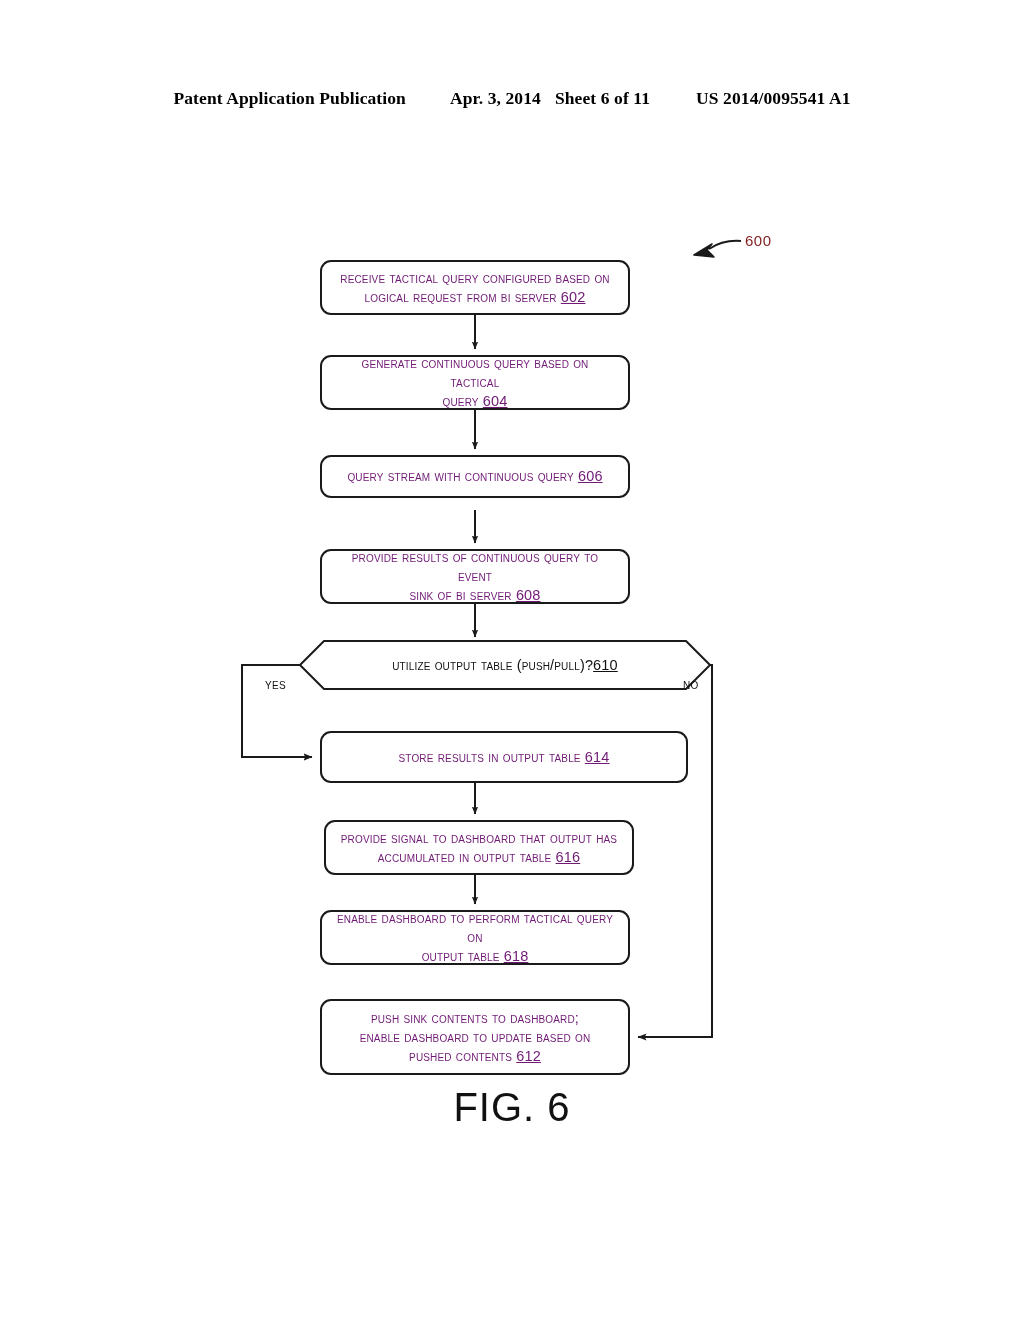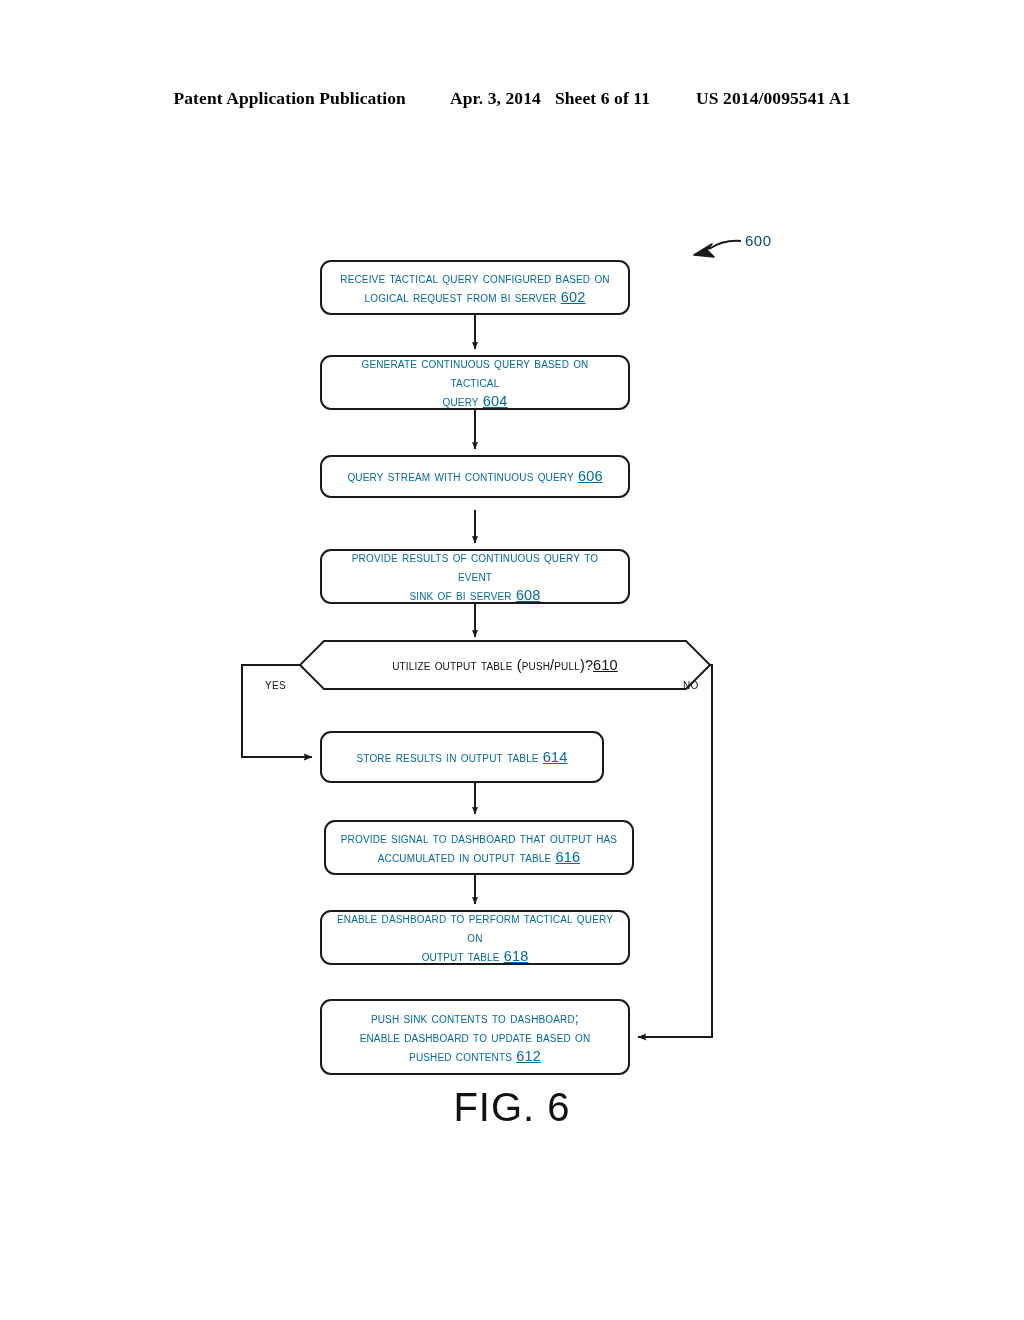--- a/index.html
+++ b/index.html
@@ -71,30 +71,30 @@
     text-align: center;
     padding: 4px 14px;
   }
   .node .label {
     font-family: "Liberation Sans", sans-serif;
     font-variant: small-caps;
     text-transform: lowercase;
     font-size: 14.5px;
     line-height: 19px;
     letter-spacing: 0.15px;
-    color: #0369a1;
+    color: #701a75;
     white-space: pre-line;
   }
 
   
   #node-602 { left: 320px; top: 260px;  width: 310px; height: 55px; }
   #node-604 { left: 320px; top: 355px;  width: 310px; height: 55px; }
   #node-606 { left: 320px; top: 455px;  width: 310px; height: 43px; }
   #node-608 { left: 320px; top: 549px;  width: 310px; height: 55px; }
-  #node-614 { left: 320px; top: 731px;  width: 284px; height: 52px; }
+  #node-614 { left: 320px; top: 731px;  width: 368px; height: 52px; }
   #node-616 { left: 324px; top: 820px;  width: 310px; height: 55px; }
   #node-618 { left: 320px; top: 910px;  width: 310px; height: 55px; }
   #node-612 { left: 320px; top: 999px;  width: 310px; height: 76px; }
 
   
   #node-610 {
     position: absolute;
     left: 298px;
     top: 639px;
     width: 414px;
@@ -133,21 +133,21 @@
   #label-no  { left: 659px; top: 676px; padding-left: 24px; }
 
   
   #ref-600 {
     position: absolute;
     left: 745px;
     top: 232px;
     font-family: "Liberation Sans", sans-serif;
     font-size: 15px;
     letter-spacing: 0.5px;
-    color: #0c4a6e;
+    color: #7f1d1d;
   }
 
   
   #fig-caption {
     position: absolute;
     left: 0;
     top: 1085px;
     width: 1024px;
     text-align: center;
     font-family: "Liberation Sans", sans-serif;

